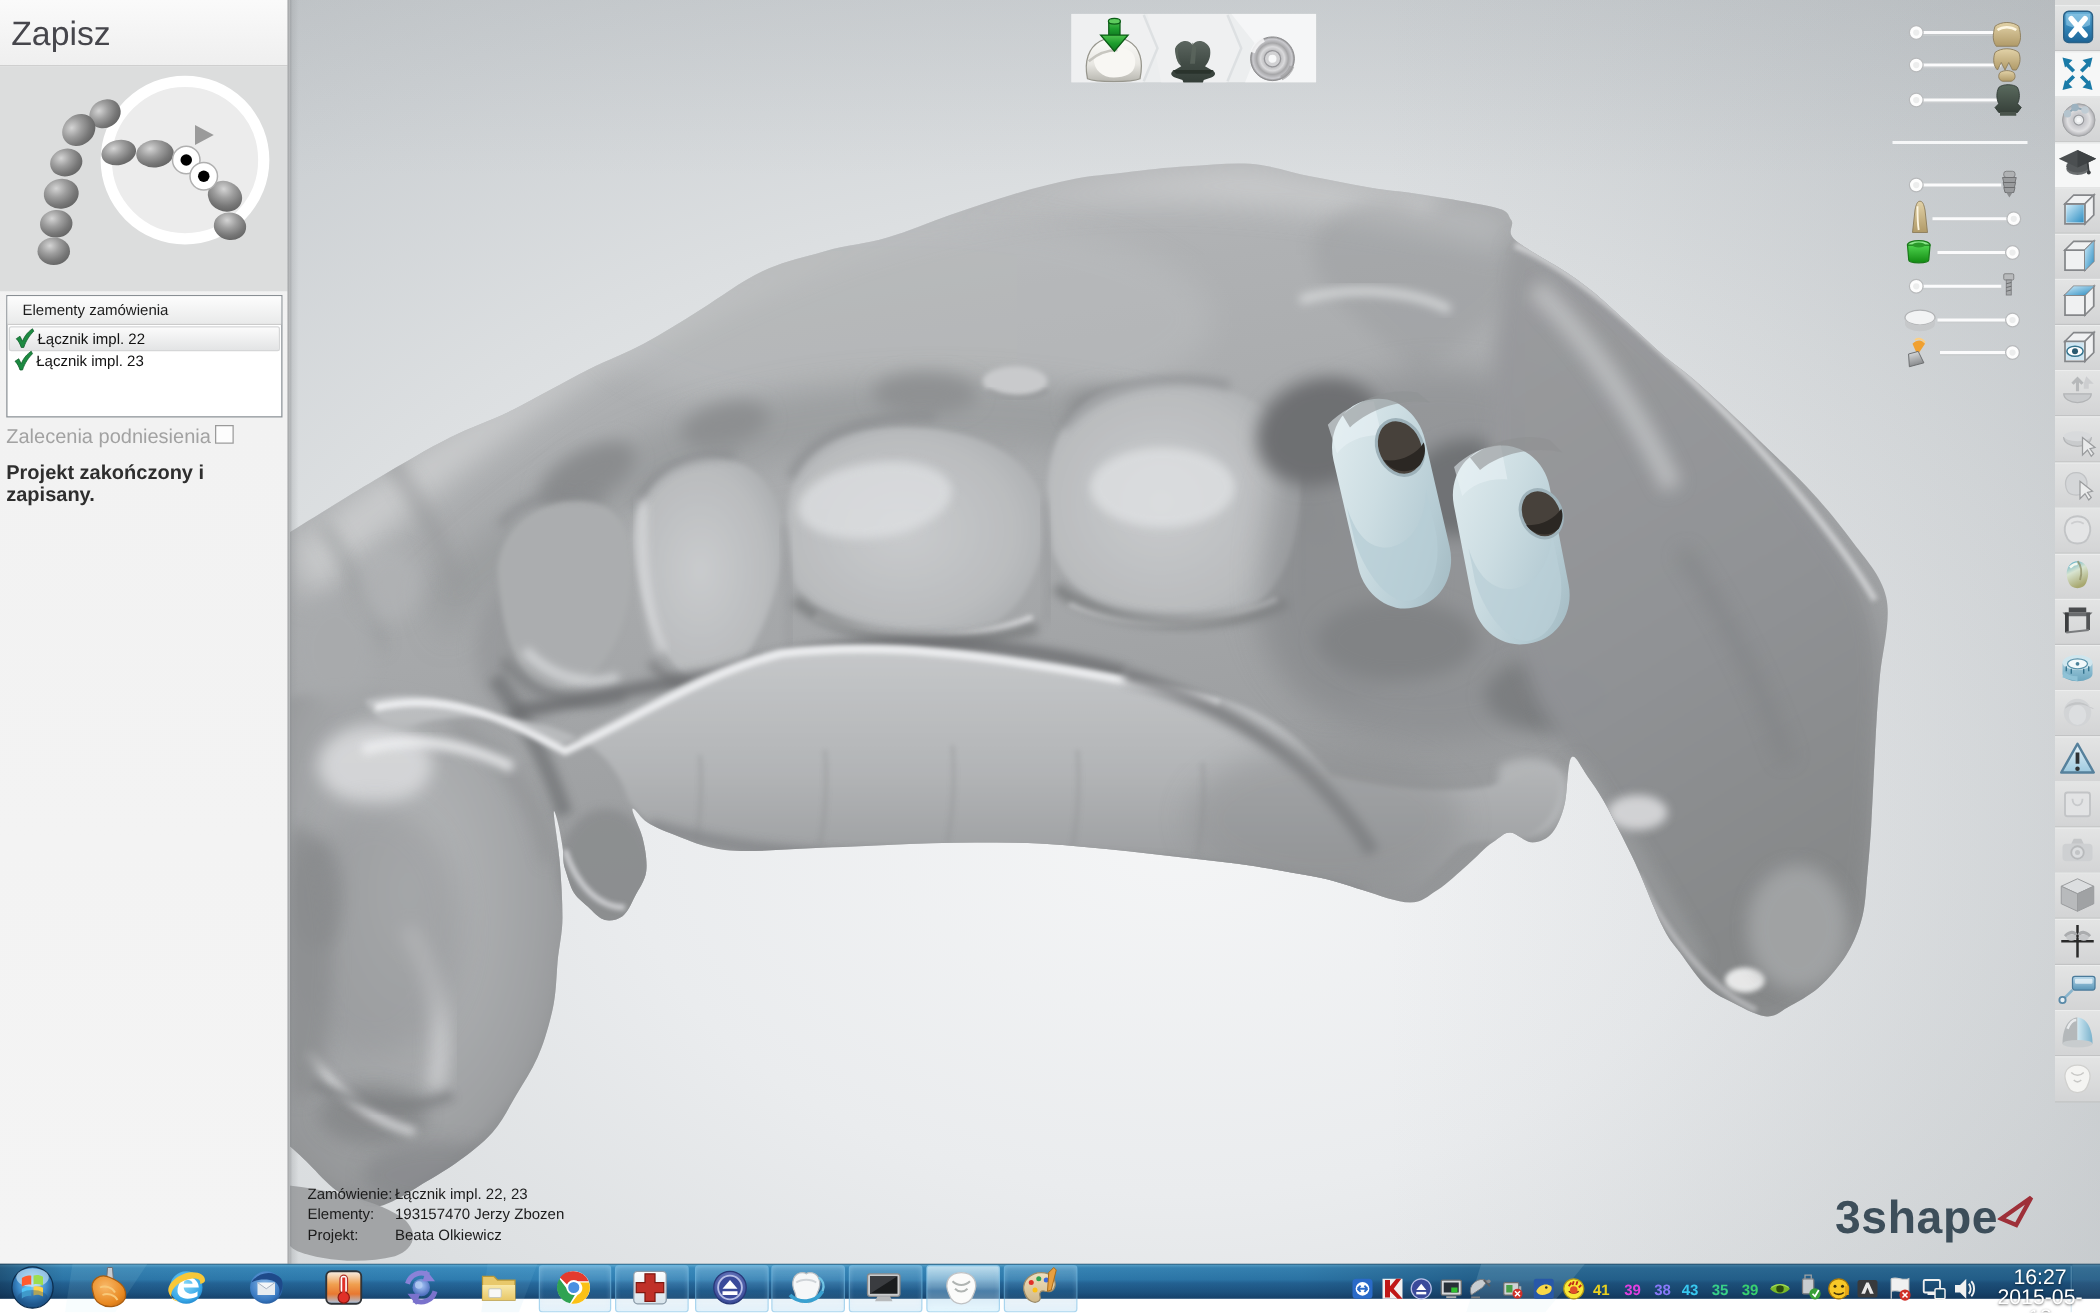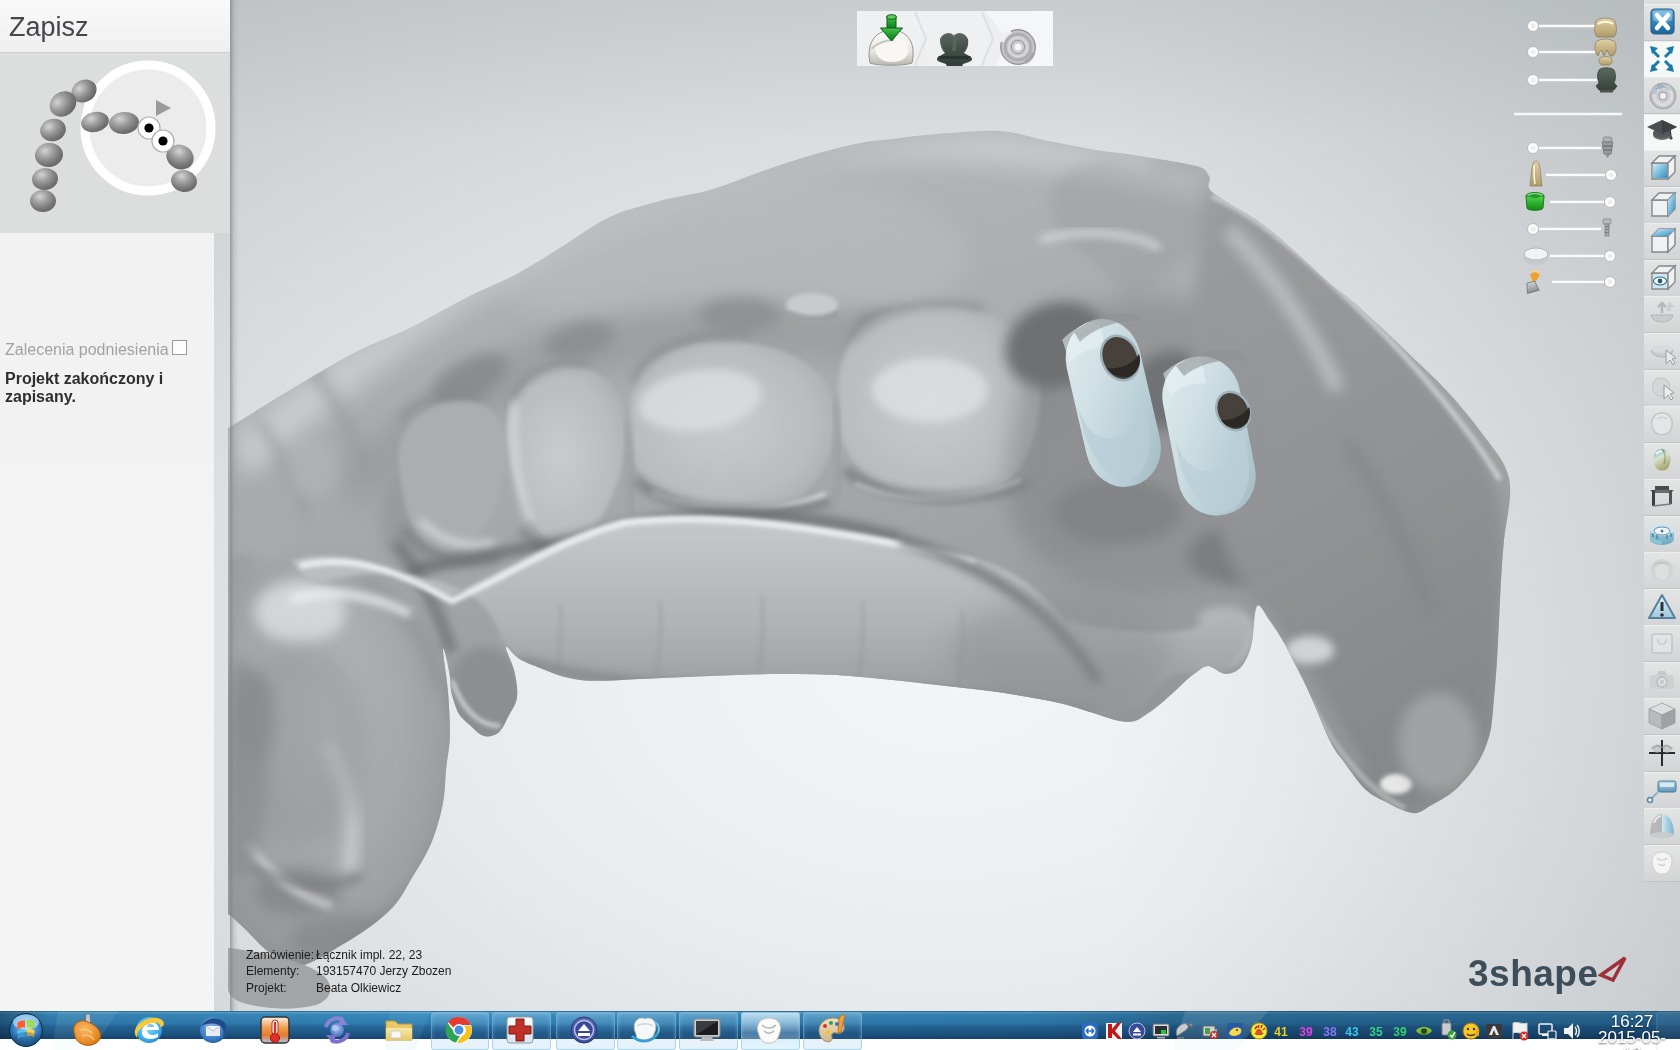--- a/index.html
+++ b/index.html
@@ -2,21 +2,21 @@
 <html><head>
 <meta charset="utf-8">
 <style>
 html,body{margin:0;padding:0;width:1680px;height:1050px;overflow:hidden;
 font-family:"Liberation Sans",sans-serif;}
 #stage{position:absolute;left:0;top:0;width:1680px;height:1050px;overflow:hidden;}
 #viewport{position:absolute;left:0;top:0;width:1680px;height:1011px;
 background:linear-gradient(90deg, rgba(150,156,160,0) 66%, rgba(150,156,160,0.18) 96%, rgba(150,156,160,0.22) 100%),linear-gradient(180deg, rgba(150,156,160,0.14) 0%, rgba(150,156,160,0) 14%),radial-gradient(ellipse 1250px 820px at 56% 66%, #f4f5f6 0%, #eaecee 35%, #dcdfe1 62%, #ccd0d3 88%, #c5c9cc 100%);}
 #modelsvg{position:absolute;left:0;top:0;}
 
-#panel{position:absolute;left:0;top:0;width:214px;height:1011px;background:linear-gradient(180deg,#f1f1f1,#f4f4f4);}
+#panel{position:absolute;left:0;top:0;width:232px;height:1011px;background:linear-gradient(180deg,#f1f1f1,#f4f4f4);}
 #panelshadow{position:absolute;left:230px;top:0;width:9px;height:1011px;
 background:linear-gradient(90deg,rgba(130,133,136,.75),rgba(150,153,156,.25) 45%,rgba(160,163,166,0));}
 #phead{position:absolute;left:0;top:0;width:230px;height:52px;background:linear-gradient(180deg,#fafafa,#efefef);border-bottom:1px solid #cfcfcf;}
 #phead span{position:absolute;left:9px;top:12px;font-size:27px;color:#46464c;letter-spacing:0px;}
 #pmap{position:absolute;left:0;top:53px;width:230px;height:180px;background:#dcdddd;}
 #plist{position:absolute;left:5px;top:236px;width:219px;height:96px;background:#fff;border:1px solid #898f94;}
 #plisthead{position:absolute;left:0;top:0;width:100%;height:22px;background:linear-gradient(180deg,#fdfdfd,#e9eaea);border-bottom:1px solid #cccccc;}
 #plisthead span{position:absolute;left:12px;top:4px;font-size:12px;color:#1c1c1c;}
 .lrow{position:absolute;left:1px;width:215px;height:18px;font-size:12px;color:#111;}
 .lrow .t{position:absolute;left:22px;top:2px;}
@@ -262,20 +262,37 @@
 </g>
 <polygon points="156,47 156,63 171,55" fill="#9a9a9a"></polygon>
 <g fill="#ffffff" stroke="#b0b0b0" stroke-width="1.2">
 <circle cx="149" cy="75" r="11"></circle>
             <circle cx="163" cy="88" r="11"></circle>
 </g>
 <circle cx="149" cy="75" r="4.6" fill="#000"></circle>
           <circle cx="163" cy="88" r="4.6" fill="#000"></circle>
 </svg>
 </div>
+  <div id="plist">
+    <div id="plisthead">
+          <span>Elementy zamówienia</span>
+        </div>
+    <div class="lrow sel" style="top:24px;">
+          <svg width="17" height="17" viewBox="0 0 17 17" style="position:absolute;left:3px;top:0px;">
+            <path d="M 2 9 L 5 7 L 7 11 C 9 6 12 3 15 1 L 16 3 C 13 6 10 10 8 16 L 6 16 C 5 13 4 11 2 9 Z" fill="#1c8a41" stroke="#0d5c28" stroke-width="0.6"></path>
+          </svg>
+          <span class="t">Łącznik impl. 22</span>
+        </div>
+    <div class="lrow" style="top:43px;">
+          <svg width="17" height="17" viewBox="0 0 17 17" style="position:absolute;left:3px;top:0px;">
+            <path d="M 2 9 L 5 7 L 7 11 C 9 6 12 3 15 1 L 16 3 C 13 6 10 10 8 16 L 6 16 C 5 13 4 11 2 9 Z" fill="#1c8a41" stroke="#0d5c28" stroke-width="0.6"></path>
+          </svg>
+          <span class="t">Łącznik impl. 23</span>
+        </div>
+  </div>
   <div id="zal">Zalecenia podniesienia</div>
   <div id="zalbox"></div>
   <div id="proj">Projekt zakończony i zapisany.</div>
 </div>
 <div id="panelshadow"></div>
 
 <div id="ttb">
 <svg width="196" height="55" viewBox="0 0 196 55">
 <defs>
 <linearGradient id="garrow" x1="0" y1="0" x2="0" y2="1">

